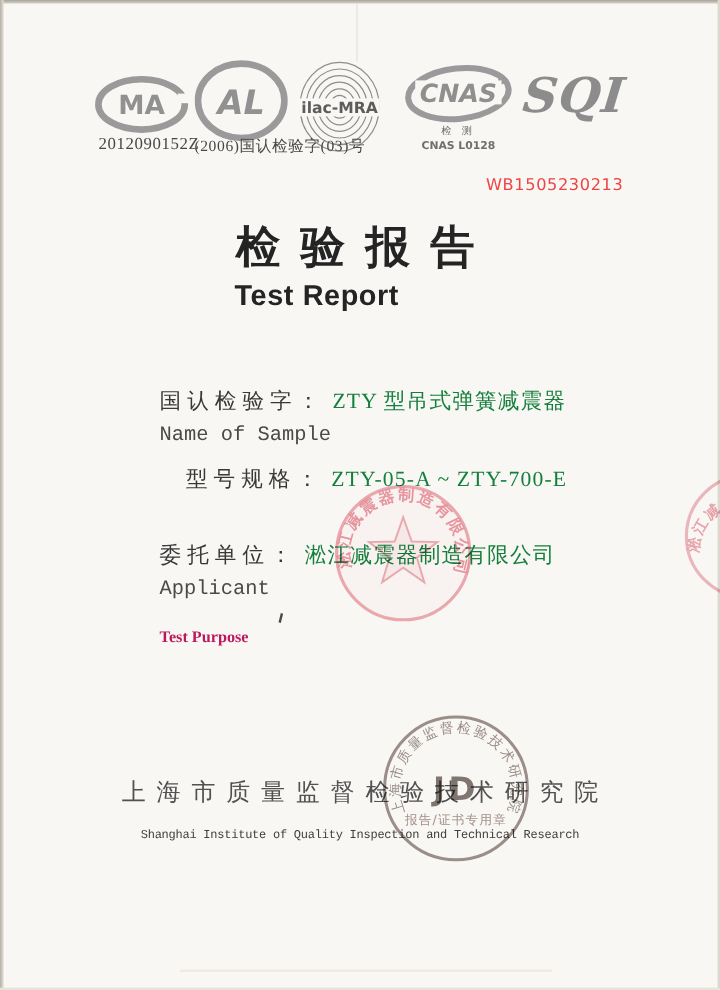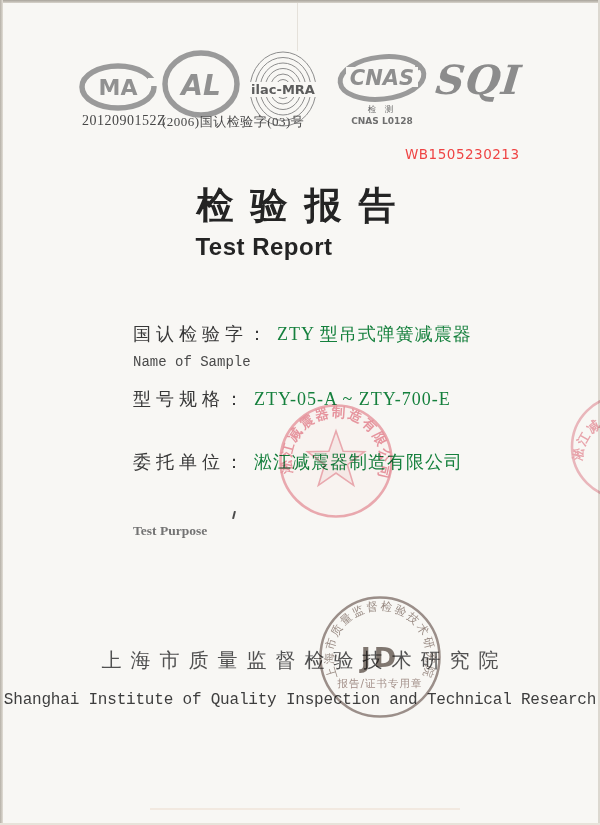--- a/index.html
+++ b/index.html
@@ -29,29 +29,29 @@
     font-family:Liberation Mono, monospace;font-weight:bold;font-size:37px;
     letter-spacing:17px;text-indent:9px;color:#242424;}
   .title-en{position:absolute;left:0;top:233px;width:528px;text-align:center;
     font-family:"Liberation Sans",sans-serif;font-weight:bold;font-size:24px;
     letter-spacing:0.5px;color:#242424;}
 
   .field{position:absolute;left:133px;}
   .field .cn{font-size:18px;color:#383838;white-space:nowrap;}
   .field .lbl{letter-spacing:5px;}
   .field .val{margin-left:6px;letter-spacing:1px;color:#15803d;}
-  .field .en{margin-top:8px;font-family:"Liberation Mono",monospace;font-size:14px;color:#4a4a4a;}
-  .field .en.bold-serif{font-family:"Liberation Serif",serif;font-weight:bold;font-size:13.5px;color:#737373;}
+  .field .en{margin-top:8px;font-family:"Liberation Mono",monospace;font-size:17px;color:#4a4a4a;}
+  .field .en.bold-serif{font-family:"Liberation Serif",serif;font-weight:bold;font-size:13.5px;color:#be185d;}
   .stray-mark{position:absolute;left:233px;top:511px;width:2px;height:8px;background:#4a4a4a;transform:rotate(14deg);}
 
   .inst-cn{position:absolute;left:0;top:647px;width:600px;text-align:center;
     font-family:"DejaVu Sans",sans-serif;font-size:20px;letter-spacing:9px;
     text-indent:9px;color:#515151;}
   .inst-en{position:absolute;left:0;top:691px;width:600px;text-align:center;
-    font-family:"Liberation Mono",monospace;font-size:16px;letter-spacing:-0.2px;color:#3e3e3e;}
+    font-family:"Liberation Mono",monospace;font-size:10px;letter-spacing:-0.2px;color:#3e3e3e;}
 
   .stamp{position:absolute;pointer-events:none;mix-blend-mode:multiply;}
   svg text{font-family:"DejaVu Sans",sans-serif;}
 </style>
 </head>
 <body>
 
 <div class="edge-top"></div>
 <div class="edge-left"></div>
 <div class="edge-right"></div>
@@ -112,26 +112,27 @@
 <div class="report-no">WB1505230213</div>
 
 <div class="title-cn">检验报告</div>
 <div class="title-en">Test Report</div>
 
 <div class="field" style="top:322px;">
   <div class="cn"><span class="lbl">国认检验字：</span><span class="val">ZTY 型吊式弹簧减震器</span></div>
   <div class="en">Name of Sample</div>
 </div>
 
-<div class="field" style="top:387px;">
+<div class="field" style="top:387px;margin-left:22px;">
   <div class="cn"><span class="lbl">型号规格：</span><span class="val">ZTY-05-A ~ ZTY-700-E</span></div>
 </div>
 
 <div class="field" style="top:450px;">
   <div class="cn"><span class="lbl">委托单位：</span><span class="val">淞江减震器制造有限公司</span></div>
+  <div class="en">Applicant</div>
 </div>
 
 <div class="field" style="top:515px;">
   <div class="en bold-serif">Test Purpose</div>
 </div>
 <div class="stray-mark"></div>
 
 <div class="inst-cn">上海市质量监督检验技术研究院</div>
 <div class="inst-en">Shanghai Institute of Quality Inspection and Technical Research</div>
 

